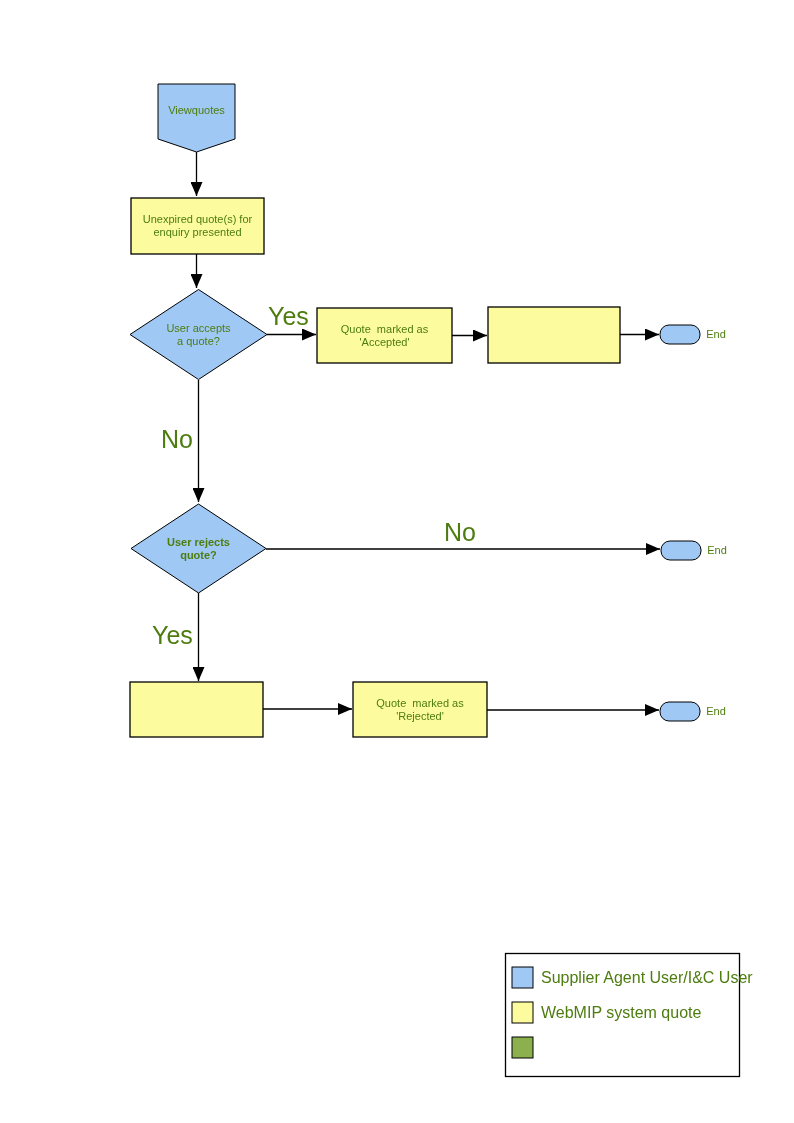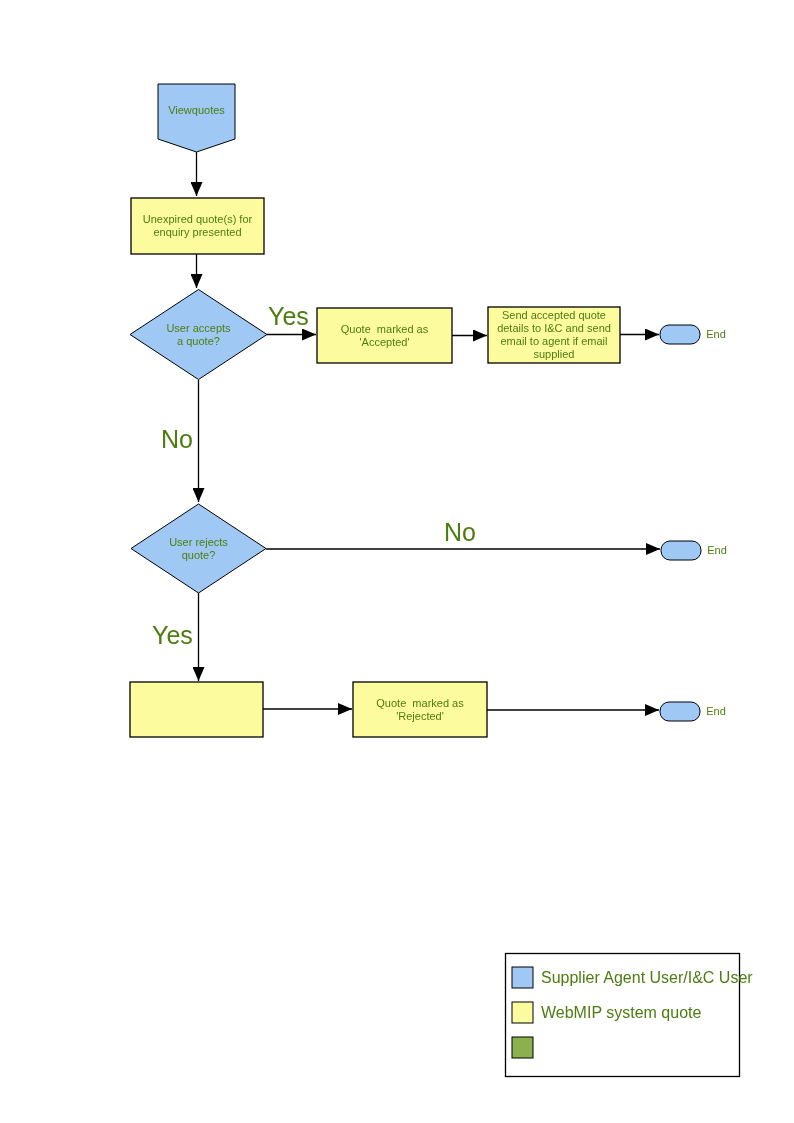--- a/index.html
+++ b/index.html
@@ -101,28 +101,24 @@
 
   <div class="lbl" style="left:131px; top:198px; width:133px; height:56px;">Unexpired quote(s) for
 enquiry presented</div>
 
   <div class="lbl" style="left:130px; top:290px; width:137px; height:89px;">User accepts
 a quote?</div>
 
   <div class="lbl" style="left:317px; top:308px; width:135px; height:55px;">Quote  marked as
 'Accepted'</div>
 
-  <div class="lbl" style="left:488px; top:307px; width:132px; height:56px;">Send accepted quote
-details to I&amp;C and send
-email to agent if email
-supplied</div>
 
   <div class="lbl endlbl" style="left:660px; top:325px; width:40px; height:19px;">End</div>
 
-  <div class="lbl" style="left:131px; top:504px; width:135px; height:89px;">User rejects
+  <div class="lbl" style="left:131px; top:504px; width:135px; height:89px;font-weight:bold;">User rejects
 quote?</div>
 
   <div class="lbl endlbl" style="left:661px; top:541px; width:40px; height:19px;">End</div>
 
 
   <div class="lbl" style="left:353px; top:682px; width:134px; height:55px;">Quote  marked as
 'Rejected'</div>
 
   <div class="lbl endlbl" style="left:660px; top:702px; width:40px; height:19px;">End</div>
 

